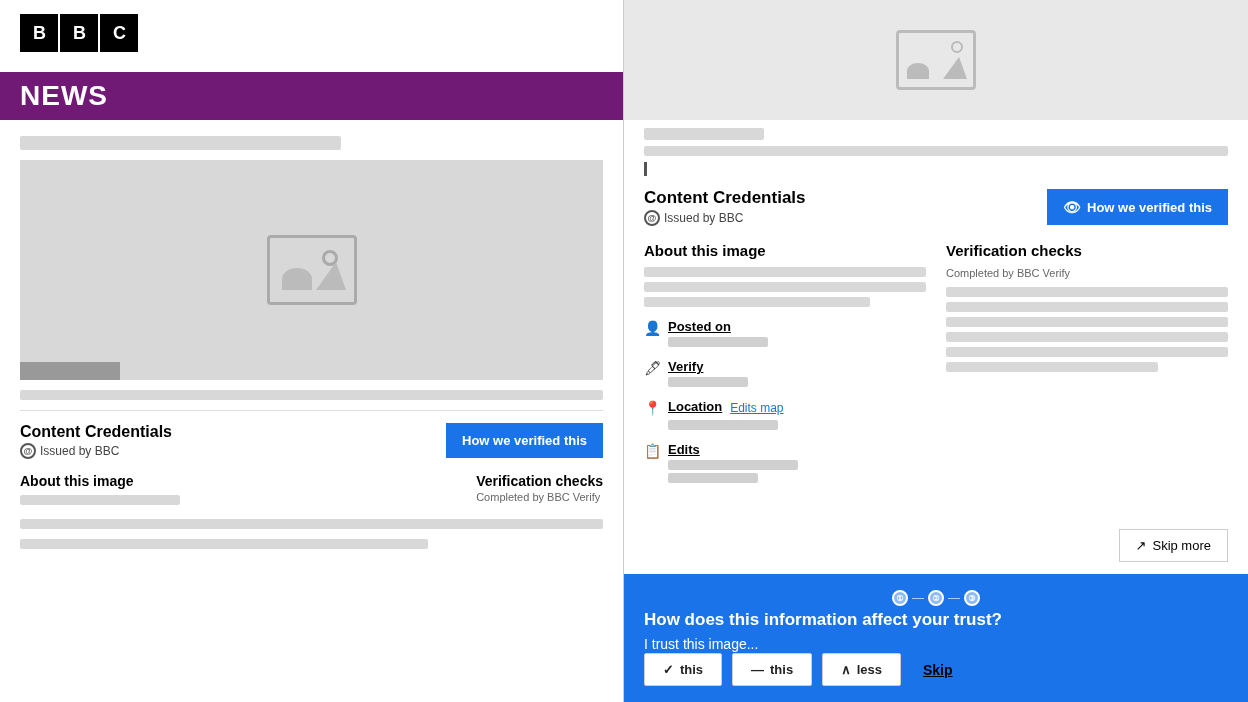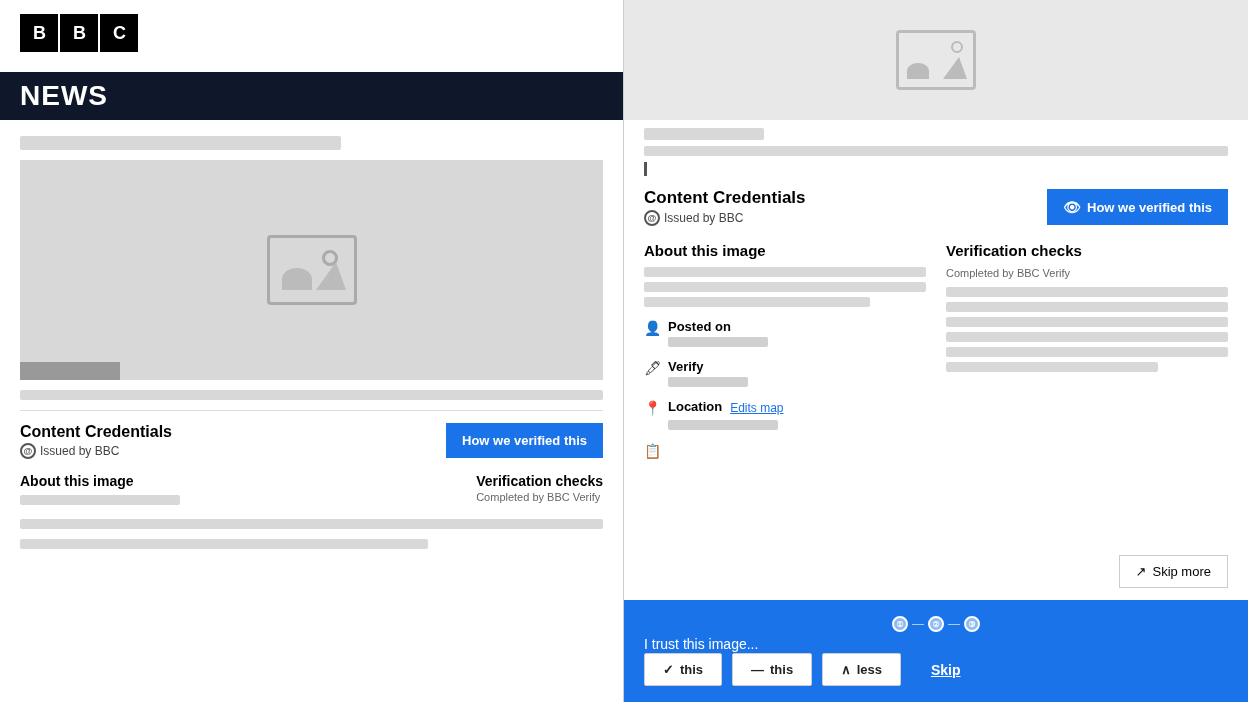--- a/index.html
+++ b/index.html
@@ -41,21 +41,21 @@
       color: #fff;
       font-size: 18px;
       font-weight: 900;
       display: flex;
       align-items: center;
       justify-content: center;
       letter-spacing: -1px;
     }
 
     .bbc-news-bar {
-      background: #0f172a;
+      background: #701a75;
       padding: 8px 20px;
     }
 
     .bbc-news-text {
       color: #fff;
       font-size: 28px;
       font-weight: 900;
       letter-spacing: 1px;
     }
 
@@ -364,20 +364,21 @@
       flex-shrink: 0;
       margin-top: 1px;
     }
 
     .info-content {}
 
     .info-label {
       font-size: 13px;
       font-weight: 700;
       margin-bottom: 3px;
+      text-decoration: underline;
     }
 
     .info-value-bar {
       height: 10px;
       background: #d0d0d0;
       border-radius: 2px;
     }
 
     .location-header {
       display: flex;
@@ -452,26 +453,26 @@
       font-size: 13px;
       font-weight: 600;
       cursor: pointer;
       display: flex;
       align-items: center;
       gap: 6px;
       border-radius: 2px;
     }
 
     .skip-link {
-      color: #ffffff;
+      color: #000000;
       font-size: 14px;
       font-weight: 700;
       text-decoration: underline;
       cursor: pointer;
-      margin-left: 20px;
+      margin-left: 12px;
     }
 
     .steps-indicator {
       text-align: center;
       font-size: 13px;
       margin-bottom: 4px;
       display: flex;
       justify-content: center;
       gap: 4px;
     }
@@ -612,20 +613,25 @@
             <div class="location-header">
               <div class="info-label">Location</div>
               <span class="view-map-link">Edits map</span>
             </div>
             <div class="info-value-bar" style="width:110px;"></div>
           </div>
         </div>
 
         <div class="info-row">
           <span class="info-icon">📋</span>
+          <div class="info-content">
+            <div class="info-label">Edits</div>
+            <div class="info-value-bar" style="width:130px; margin-bottom:3px;"></div>
+            <div class="info-value-bar" style="width:90px;"></div>
+          </div>
         </div>
       </div>
 
       <div class="verification-col right-col-inner">
         <div class="col-title">Verification checks</div>
         <div class="col-sub">Completed by BBC Verify</div>
         <div class="verif-bars">
           <div class="placeholder-bar full" style="height:10px;"></div>
           <div class="placeholder-bar full" style="height:10px;"></div>
           <div class="placeholder-bar full" style="height:10px;"></div>
@@ -644,20 +650,21 @@
   </div>
 
   <div class="trust-section">
     <div class="steps-indicator">
       <div class="step-circle">①</div>
       <div class="step-line">—</div>
       <div class="step-circle">②</div>
       <div class="step-line">—</div>
       <div class="step-circle">③</div>
     </div>
+    <div class="trust-question">How does this information affect your trust?</div>
     <div class="trust-sub">I trust this image...</div>
     <div class="trust-buttons">
       <button class="trust-btn">
         <span>✓</span>
         <span>this</span>
       </button>
       <button class="trust-btn">
         <span>—</span>
         <span>this</span>
       </button>

